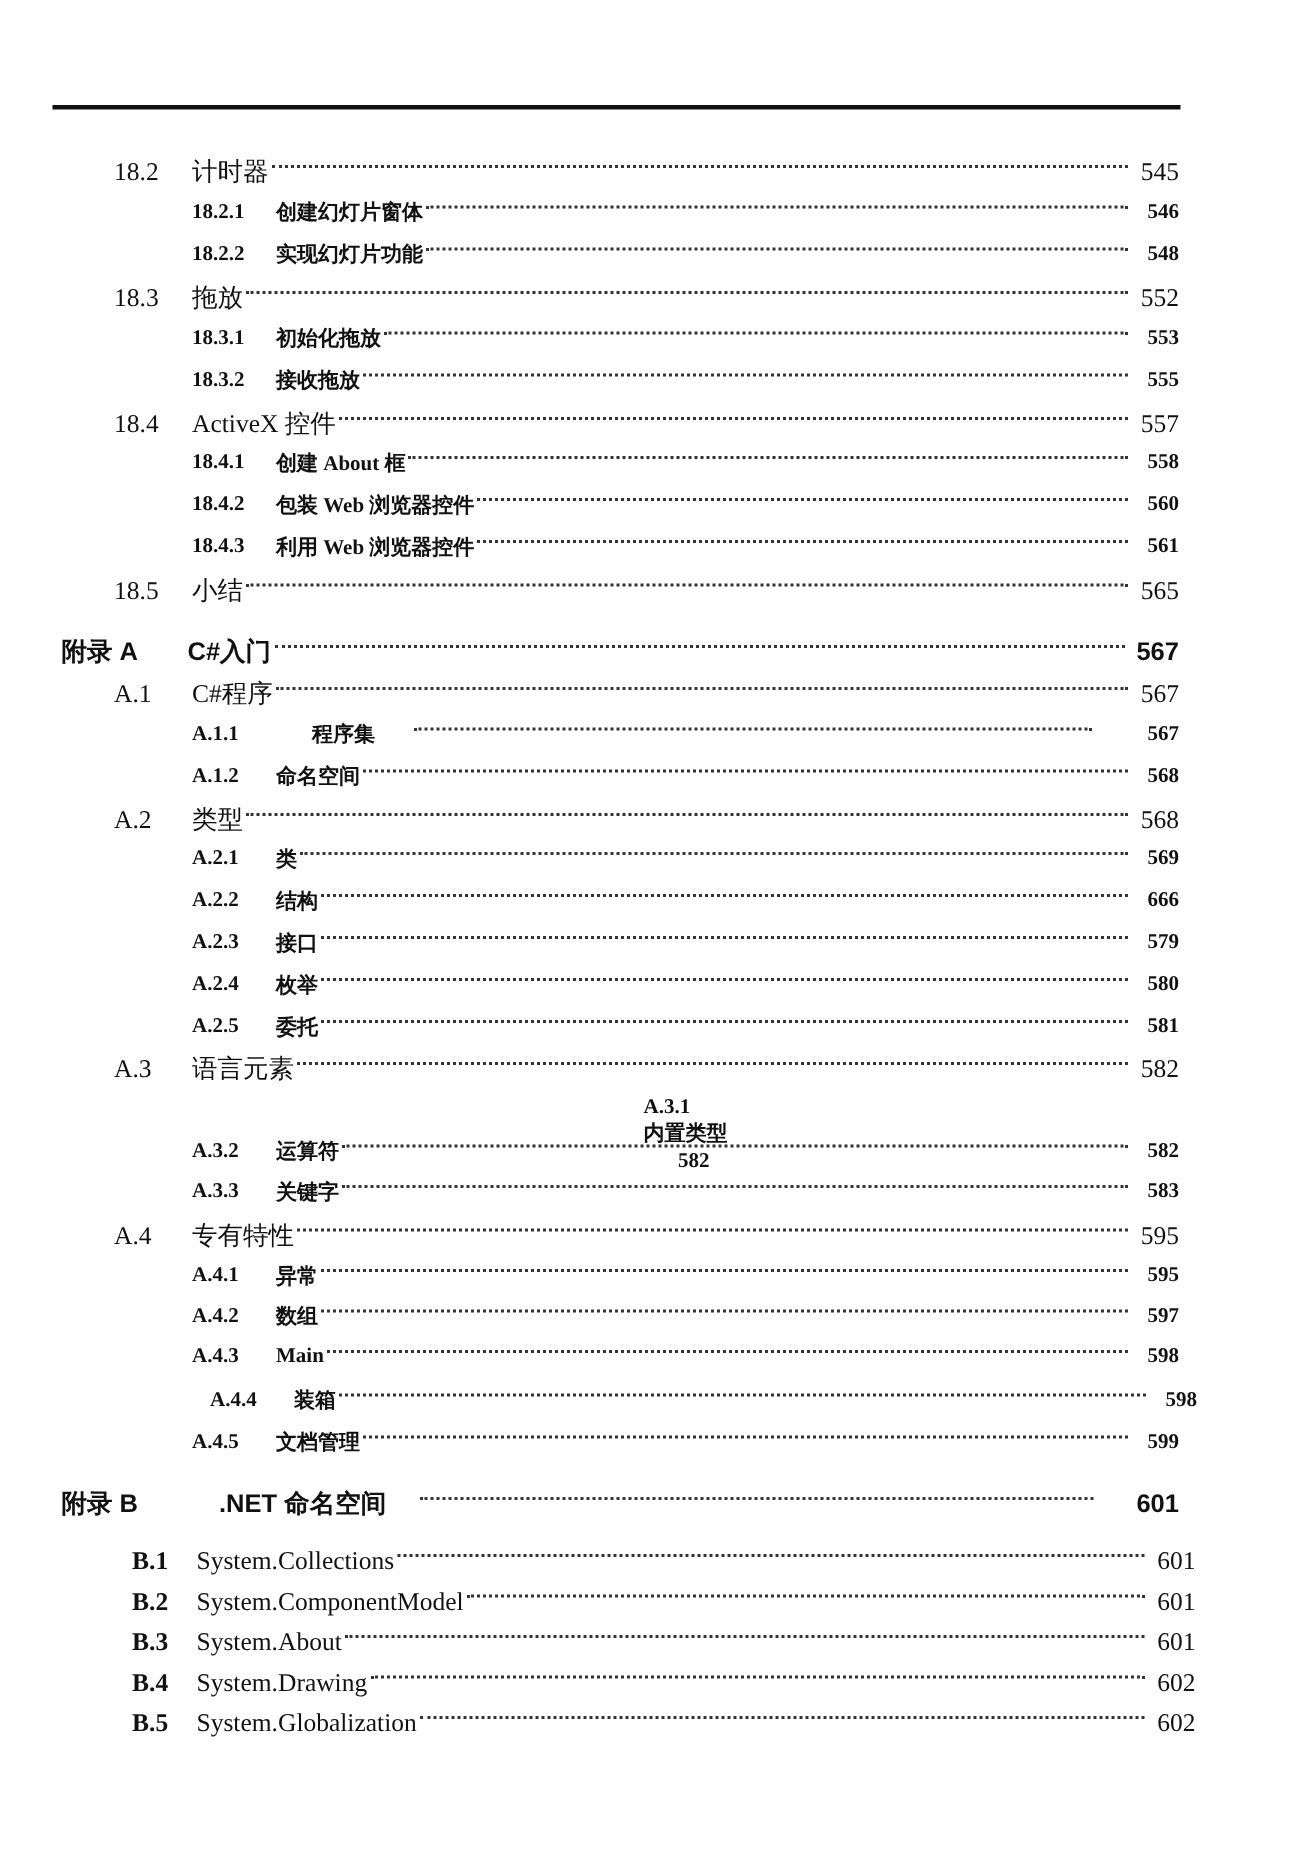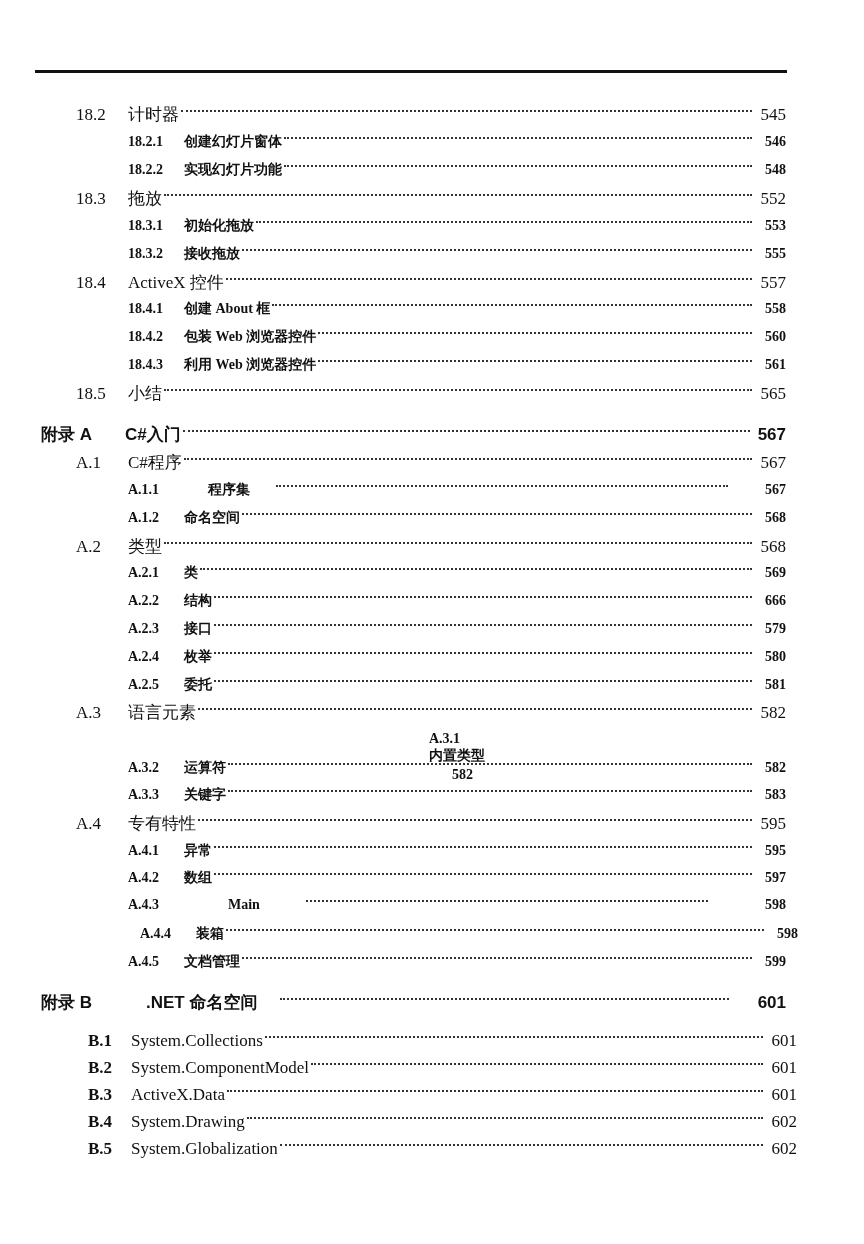--- a/index.html
+++ b/index.html
@@ -193,21 +193,21 @@
         <span class="title">异常</span>
         <span class="leader"></span>
         <span class="page-no" style="min-width: 32px;">595</span>
       </div>
       <div class="row l3" style="left: 128px; width: 658px; top: 869px;">
         <span class="num">A.4.2</span>
         <span class="title">数组</span>
         <span class="leader"></span>
         <span class="page-no" style="min-width: 32px;">597</span>
       </div>
-      <div class="row l3" style="left: 128px; width: 658px; top: 897px; gap: 44px;">
+      <div class="row l3" style="left: 128px; width: 658px; top: 897px;">
         <span class="num">A.4.3</span>
         <span class="title">Main</span>
         <span class="leader"></span>
         <span class="page-no" style="min-width: 32px;">598</span>
       </div>
       <div class="row l3" style="left: 140px; width: 658px; top: 925px;">
         <span class="num">A.4.4</span>
         <span class="title">装箱</span>
         <span class="leader"></span>
         <span class="page-no" style="min-width: 32px;">598</span>
@@ -231,21 +231,21 @@
         <span class="page-no" style="min-width: 32px;">601</span>
       </div>
       <div class="row lb" style="left: 88px; width: 709px; top: 1058px;">
         <span class="num">B.2</span>
         <span class="title">System.ComponentModel</span>
         <span class="leader"></span>
         <span class="page-no" style="min-width: 32px;">601</span>
       </div>
       <div class="row lb" style="left: 88px; width: 709px; top: 1085px;">
         <span class="num">B.3</span>
-        <span class="title">ActiveX.Data</span>
+        <span class="title">System.About</span>
         <span class="leader"></span>
         <span class="page-no" style="min-width: 32px;">601</span>
       </div>
       <div class="row lb" style="left: 88px; width: 709px; top: 1112px;">
         <span class="num">B.4</span>
         <span class="title">System.Drawing</span>
         <span class="leader"></span>
         <span class="page-no" style="min-width: 32px;">602</span>
       </div>
       <div class="row lb" style="left: 88px; width: 709px; top: 1139px;">

